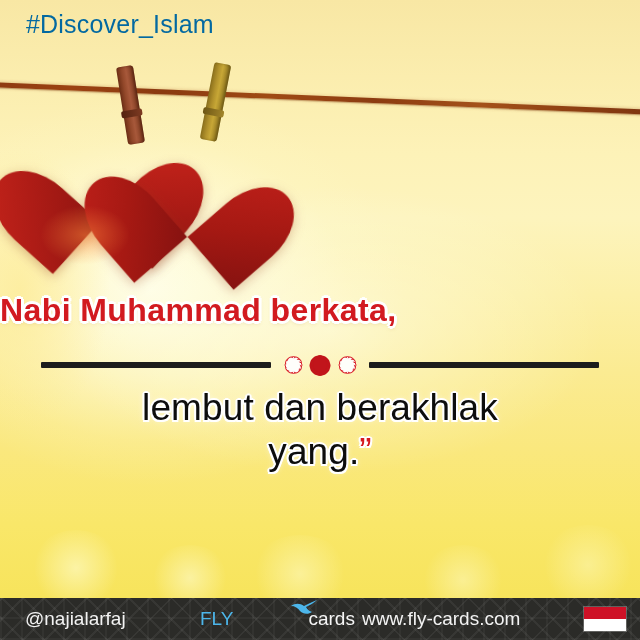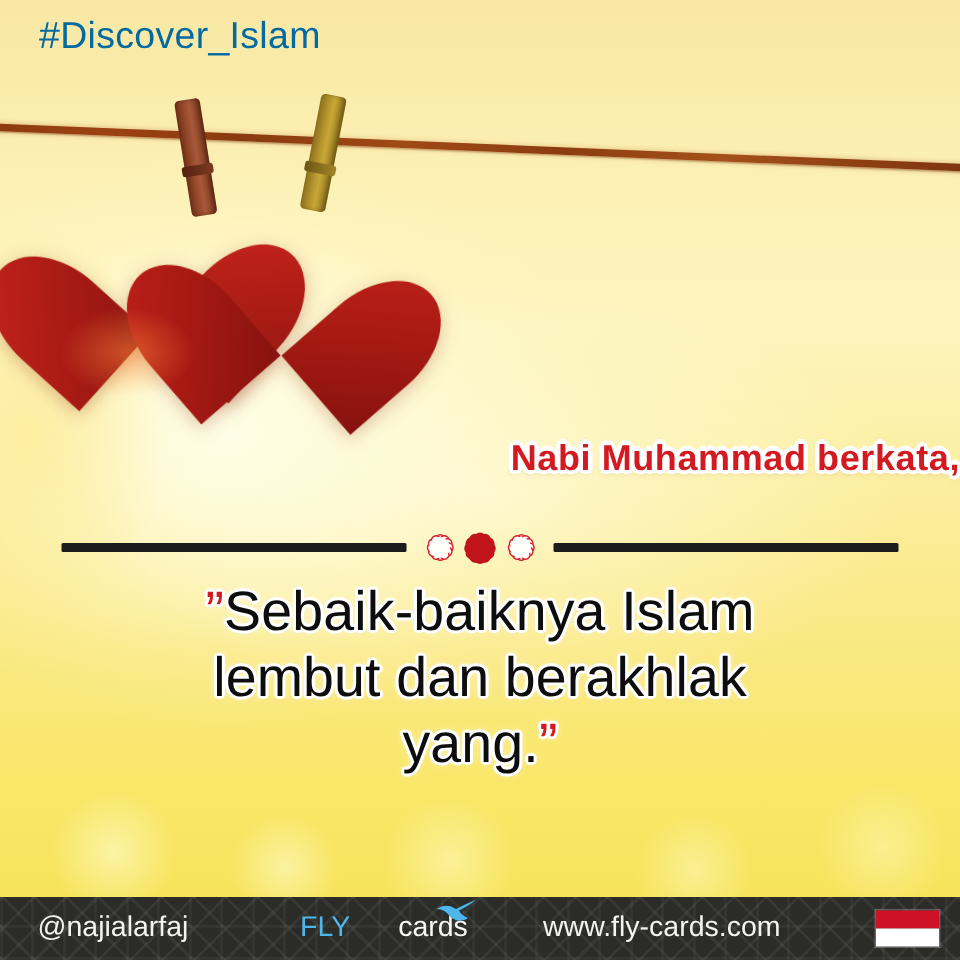--- a/index.html
+++ b/index.html
@@ -114,22 +114,22 @@
 
   
   #hashtag{
     position:absolute;left:26px;top:10px;
     font-size:25px;color:#0369a1;letter-spacing:.2px;
   }
 
   
   #heading{
     position:absolute;left:0;top:292px;width:640px;
-    text-align:right;
-    font-size:24px;font-weight:bold;
+    text-align:left;
+    font-size:32px;font-weight:bold;
     color:#d21a20;
     letter-spacing:.4px;
     text-shadow:
       -2px -2px 0 #fff, 2px -2px 0 #fff, -2px 2px 0 #fff, 2px 2px 0 #fff,
       -3px 0 0 #fff, 3px 0 0 #fff, 0 -3px 0 #fff, 0 3px 0 #fff,
       0 2px 4px rgba(180,140,60,.45);
   }
 
   
   #divider{
@@ -188,21 +188,21 @@
       repeating-linear-gradient(0deg, rgba(255,255,255,.04) 0 2px, transparent 2px 21px),
       repeating-linear-gradient(90deg, rgba(255,255,255,.04) 0 2px, transparent 2px 21px);
   }
   .foot-inner{
     position:relative;height:42px;display:flex;align-items:center;
     color:#f3f3f3;font-size:19px;text-align:center;
   }
   #handle{position:absolute;left:25px;}
   #brand{position:absolute;left:200px;display:flex;align-items:center;gap:32px;}
   #brand .fly{color:#4db6ea;}
-  #brand .cards{color:#f6f6f6;}
+  #brand .cards{color:#f6f6f6;margin-left:43px;}
   #bird{position:absolute;left:90px;top:-9px;width:28px;height:18px;}
   #site{position:absolute;left:362px;}
   #flag{
     position:absolute;left:583px;width:44px;height:26px;
     border:1px solid rgba(255,255,255,.25);box-sizing:border-box;
   }
   #flag .red{height:50%;background:#ce1126;}
   #flag .white{height:50%;background:#fff;}
 </style>
 </head>
@@ -270,21 +270,20 @@
         <span style="transform:rotate(30deg)"></span>
       <span style="transform:rotate(60deg)"></span>
         <span style="transform:rotate(90deg)"></span>
       <span style="transform:rotate(120deg)"></span>
         <span style="transform:rotate(150deg)"></span>
     </div>
     <div class="div-line r"></div>
   </div>
 
   <div id="quote">
-    <div><span class="qmark">”</span><span>Sebaik-baiknya Islam</span></div>
     <div>lembut dan berakhlak</div>
     <div><span>yang.</span><span class="qmark">”</span></div>
   </div>
 
   <div id="footer">
     <div class="foot-pattern"></div>
     <div class="foot-inner">
       <div id="handle">@najialarfaj</div>
       <div id="brand">
         <span class="fly">FLY</span>

